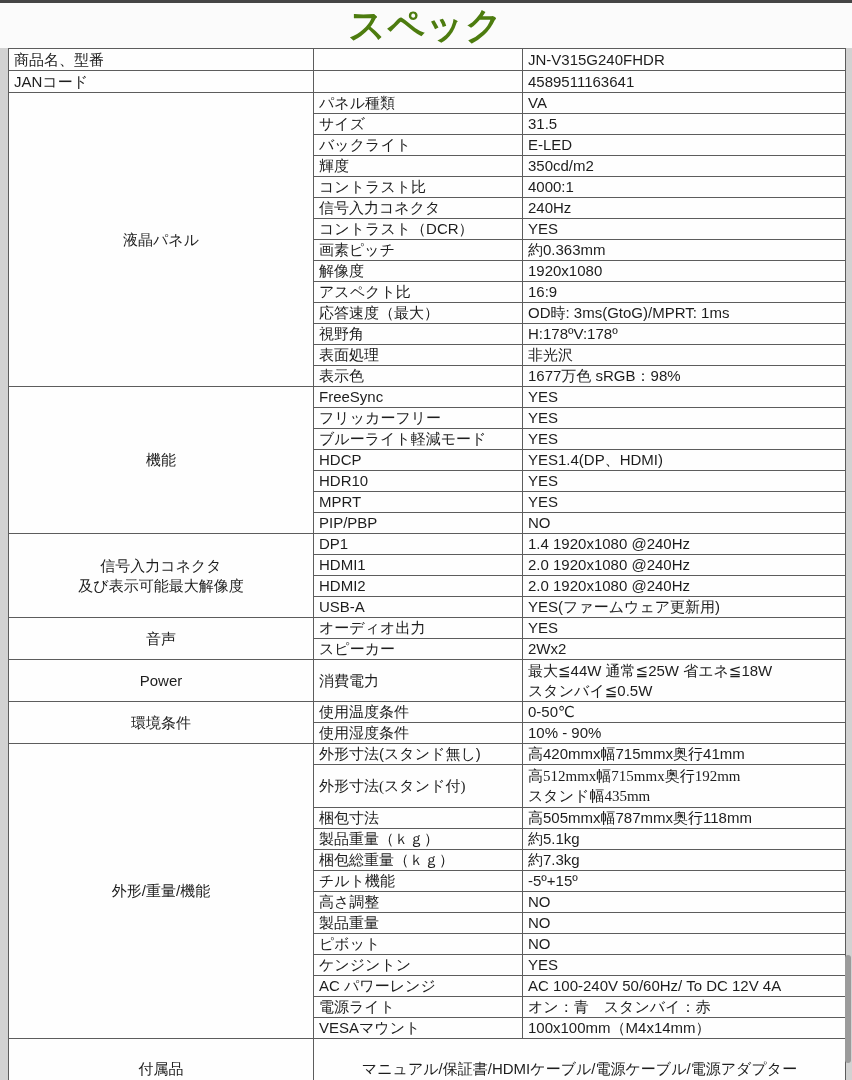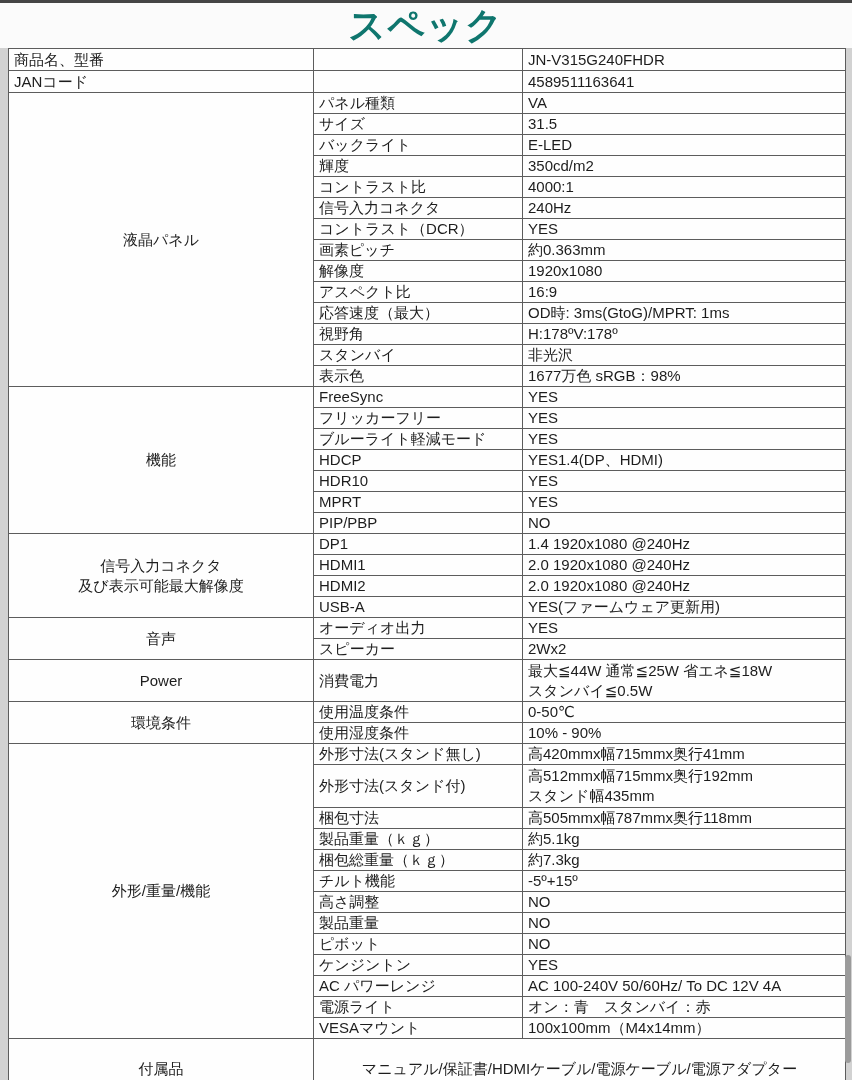--- a/index.html
+++ b/index.html
@@ -13,21 +13,21 @@
   }
   .top-strip{
     position:absolute;top:0;left:0;width:852px;height:3px;background:#454545;
   }
   .title-band{
     position:absolute;top:3px;left:0;width:852px;height:45px;
     background:#fbfbfb;
     display:flex;align-items:center;justify-content:center;
   }
   .title{
-    font-size:37px;font-weight:600;color:#0f766e;letter-spacing:1px;text-align:right;
+    font-size:37px;font-weight:600;color:#4d7c0f;letter-spacing:1px;text-align:right;
   }
   .table-wrap{
     position:absolute;top:48px;left:8px;width:837px;
   }
   table{
     border-collapse:collapse;table-layout:fixed;width:837px;
     background:#fefefe;border:1px solid #3c3c3c;
   }
   col.c1{width:305px;}
   col.c2{width:209px;}
@@ -37,21 +37,21 @@
     font-size:15px;
     line-height:20px;
     padding:0 5px;
     vertical-align:middle;
     overflow:hidden;
     white-space:pre-line;
   }
   tr{height:20px;}
   tr.hdr{height:22px;padding-left:36px;}
   tr.tall{height:42px;}
-  tr.tall3{height:43px;}
+  tr.tall3{height:43px;font-family:Liberation Serif, serif;}
   tr.acc{height:60px;}
   td.group{
     text-align:center;
     padding:0 20px;
   }
   td.label{text-align:left;}
   td.value{text-align:left;margin-top:29px;}
   td.acc-value{text-align:center;}
   .scrollbar-track{
     position:absolute;top:48px;right:0;width:7px;height:1032px;
@@ -131,21 +131,21 @@
         </tr>
         <tr>
           <td class="label">応答速度（最大）</td>
           <td class="value">OD時: 3ms(GtoG)/MPRT: 1ms</td>
         </tr>
         <tr>
           <td class="label">視野角</td>
           <td class="value">H:178ºV:178º</td>
         </tr>
         <tr>
-          <td class="label">スタンバイ</td>
+          <td class="label">表面処理</td>
           <td class="value">非光沢</td>
         </tr>
         <tr>
           <td class="label">表示色</td>
           <td class="value">1677万色 sRGB：98%</td>
         </tr>
         <tr>
           <td class="group" rowspan="7">機能</td>
           <td class="label">FreeSync</td>
           <td class="value">YES</td>

